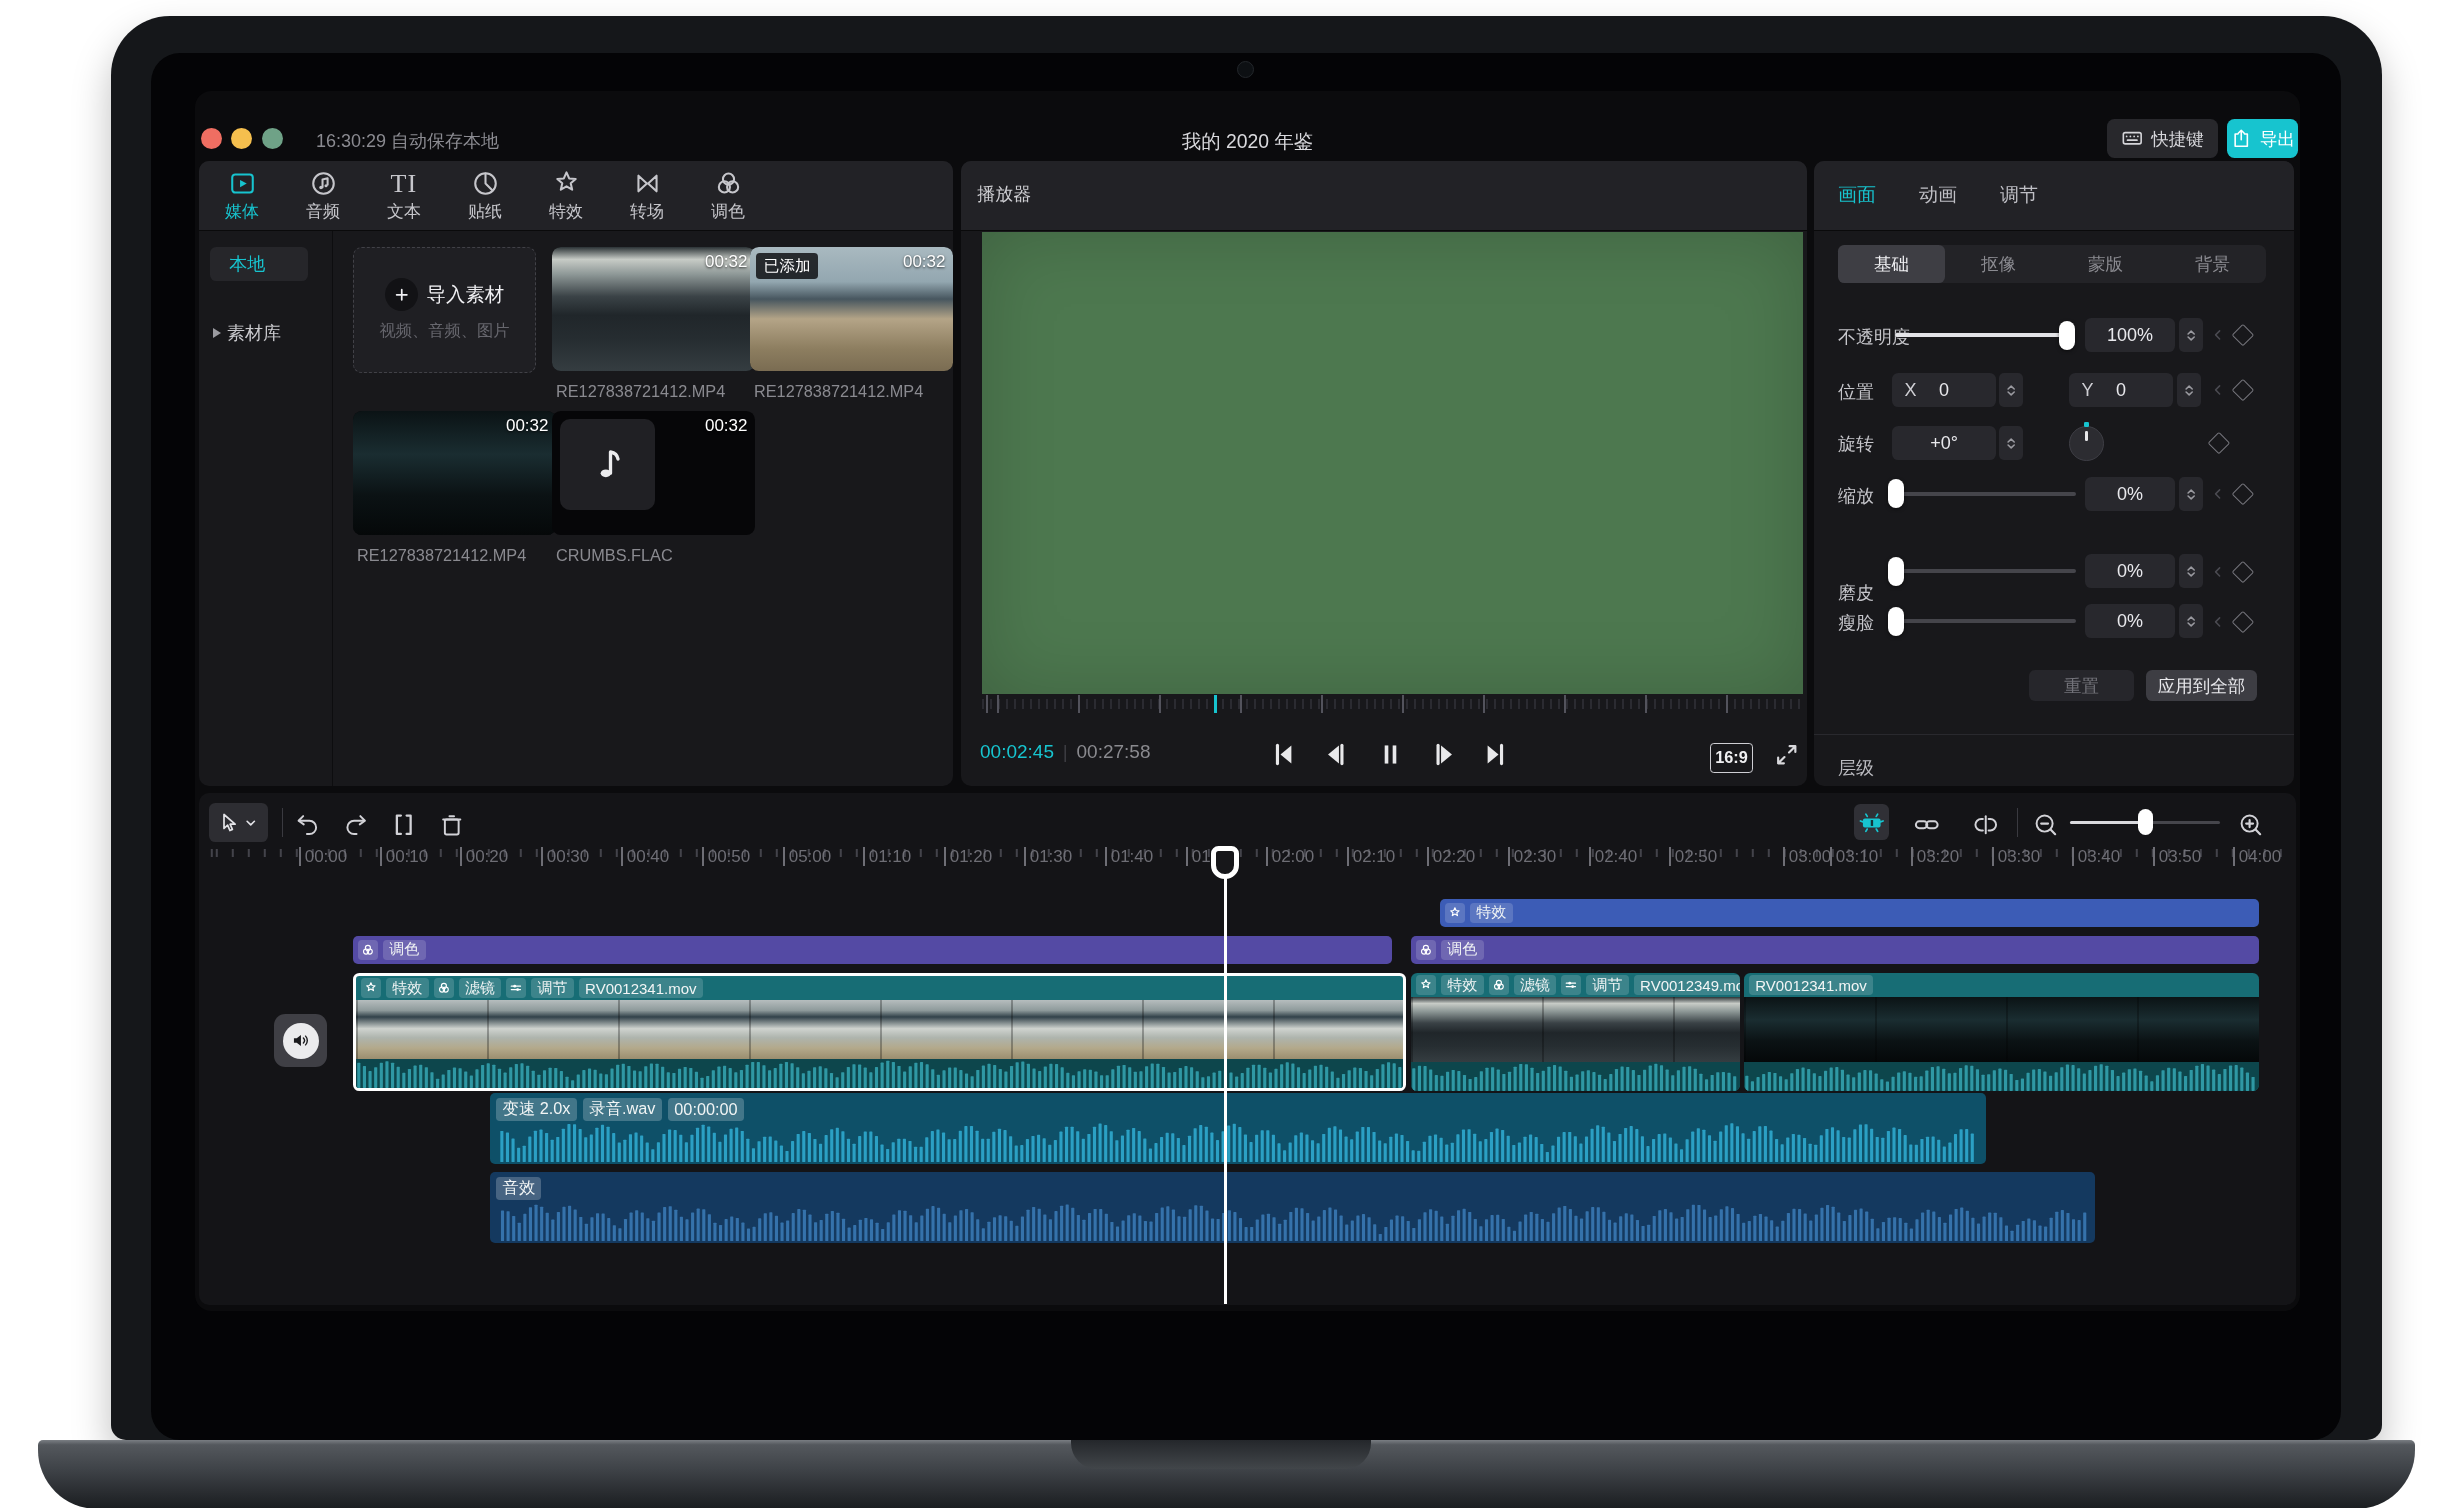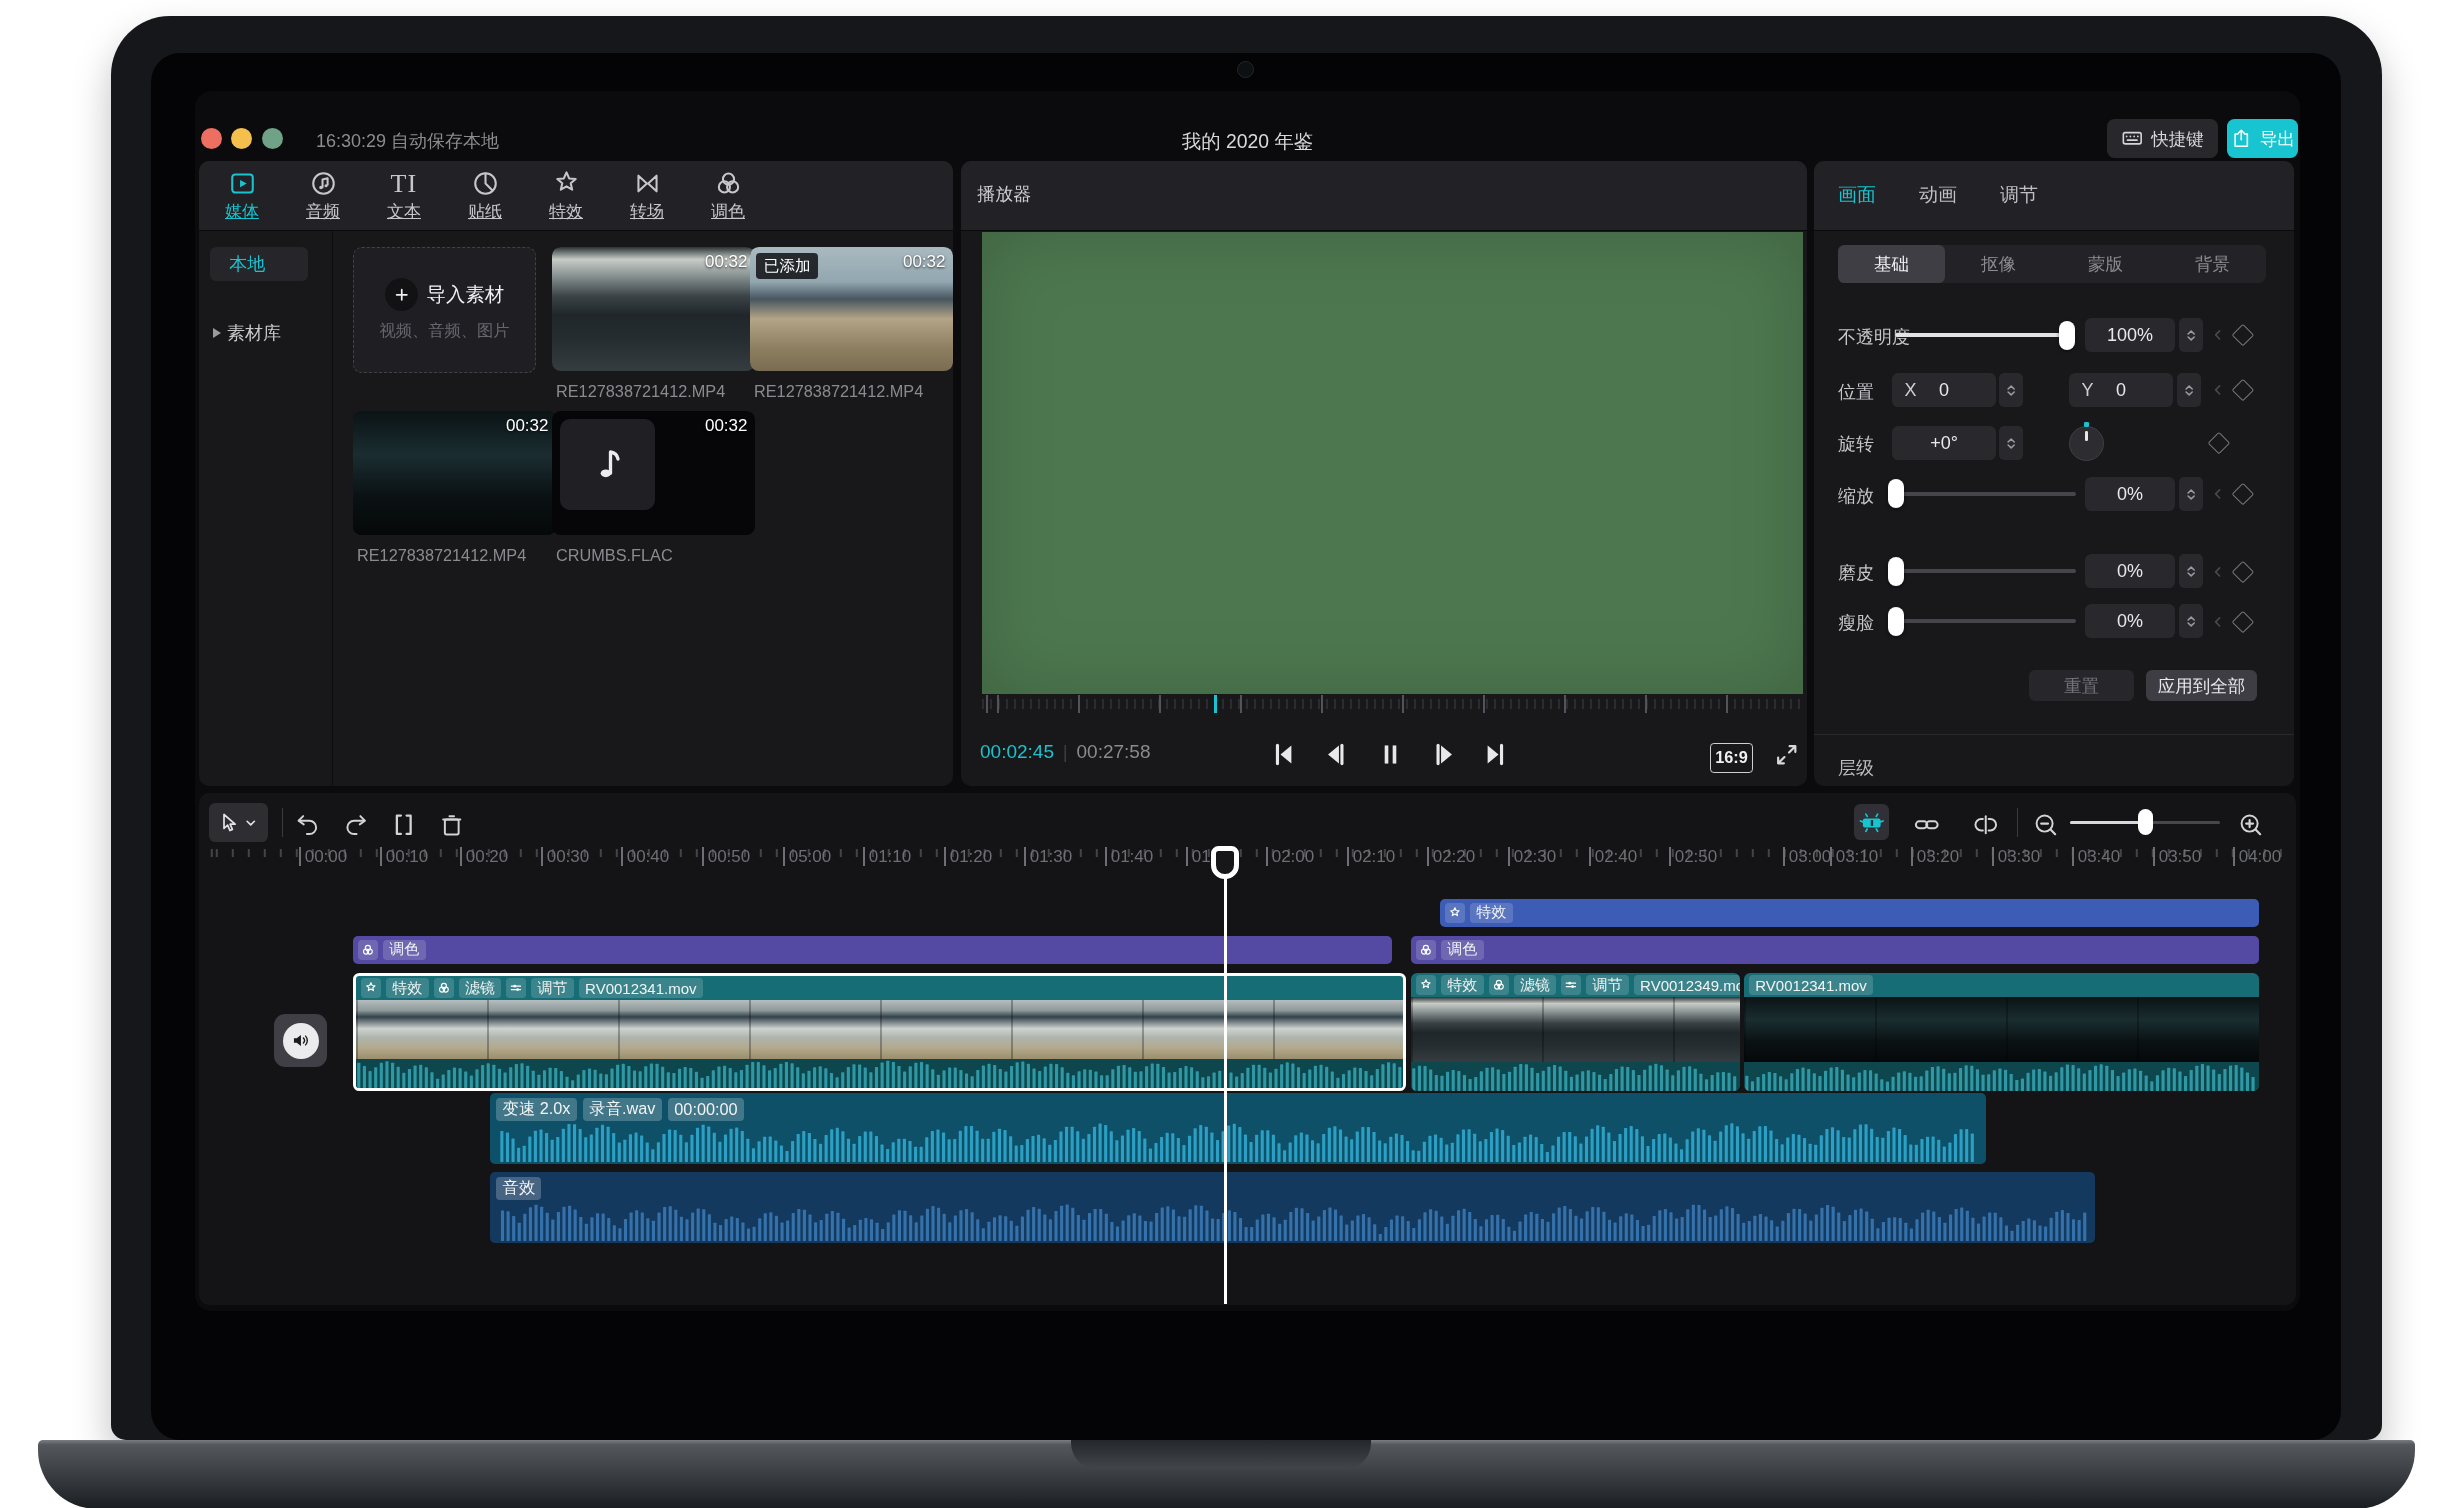--- a/index.html
+++ b/index.html
@@ -24,21 +24,21 @@
   .icn{display:inline-flex;align-items:center;justify-content:center;}
   .icn svg{width:22.5px;height:22.5px;}
   
   .panel{position:absolute;background:#18181b;border-radius:10px;}
   .panel-head{position:absolute;left:0;top:0;right:0;height:70px;background:#222226;border-radius:10px 10px 0 0;border-bottom:1.3px solid #0a0a0b;box-sizing:border-box;}
   
   #media-panel{left:199px;top:161px;width:754px;height:625px;}
   #media-tabs{display:flex;padding-left:2.5px;}
   .mtab{width:81px;display:flex;flex-direction:column;align-items:center;padding-top:7.5px;color:#c6c6cb;cursor:pointer;}
   .mtab .icn svg{width:29px;height:29px;}
-  .mtab-label{font-size:17px;margin-top:2.5px;text-decoration:underline;}
+  .mtab-label{font-size:17px;margin-top:2.5px;}
   .mtab.active{color:var(--c-accent,#17c4cf);}
   .ti{font-family:"Liberation Serif","DejaVu Serif",serif;font-size:26px;line-height:29px;letter-spacing:1.3px;}
   .sb-divider{position:absolute;left:133px;top:70px;bottom:0;width:1.3px;background:#0d0d0f;}
   .sb-pill{position:absolute;left:11.3px;top:86px;width:98px;height:34px;background:#26262a;border-radius:6.3px;display:flex;align-items:center;padding-left:19px;box-sizing:border-box;font-size:18px;color:var(--c-accent,#17c4cf);}
   .sb-item{position:absolute;left:13.8px;top:155px;height:34px;display:flex;align-items:center;gap:6.3px;font-size:18px;color:#c9c9cd;}
   .sb-item .tri{width:0;height:0;border-left:8.8px solid #9a9aa0;border-top:5.6px solid transparent;border-bottom:5.6px solid transparent;}
   .import-card{position:absolute;left:154px;top:86px;width:181px;height:124px;background:#1f1f23;border:1.3px dashed #414147;border-radius:8.8px;display:flex;flex-direction:column;align-items:center;justify-content:center;gap:8.8px;}
   .import-row{display:flex;align-items:center;gap:8.8px;color:#f0f0f3;font-size:19.4px;}
   .plus-circle{width:33px;height:33px;border-radius:50%;background:#121215;display:flex;align-items:center;justify-content:center;}
   .plus-circle svg{width:17.5px;height:17.5px;}
@@ -418,21 +418,21 @@
       </div>
     <div class="kf-group" style="left:397px;top:325px;">
       <span class="kfa" style="width: 13.8px; height: 13.8px; display: inline-flex;">
           <svg viewBox="0 0 24 24" fill="none" stroke="currentColor" stroke-width="1.7" stroke-linecap="round" stroke-linejoin="round">
             <path d="M15 5l-7 7 7 7" stroke-width="2.6"></path>
           </svg>
         </span>
       <span class="kf-diamond"></span>
     </div>
 
-    <div class="row-label" style="top:400px;">磨皮</div>
+    <div class="row-label" style="top:420px;">磨皮</div>
     <div class="hslider" style="left:78px;top:408px;width:184px;"></div>
     <div class="sknob" style="left:74px;top:396px;"></div>
     <div class="vbox" style="left:271px;top:393px;width:90px;">0%</div>
     <div class="stepper" style="left:365px;top:393px;" id="st6">
         <svg viewBox="0 0 24 24" fill="none" stroke="currentColor" stroke-width="1.7" stroke-linecap="round" stroke-linejoin="round">
           <path d="M7.5 9.8L12 5.6l4.5 4.2M7.5 14.2l4.5 4.2 4.5-4.2" stroke-width="2.3"></path>
         </svg>
       </div>
     <div class="kf-group" style="left:397px;top:403px;">
       <span class="kfa" style="width: 13.8px; height: 13.8px; display: inline-flex;">

